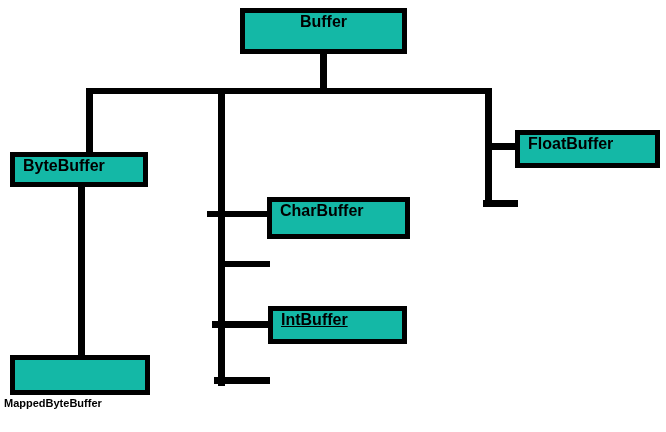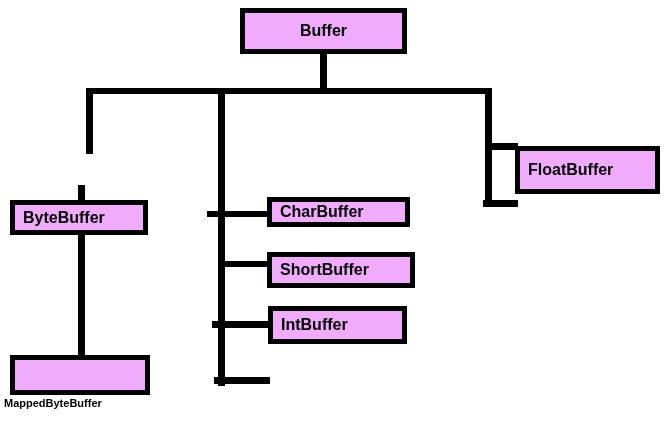--- a/index.html
+++ b/index.html
@@ -12,23 +12,23 @@
     position: relative;
     width: 666px;
     height: 432px;
     background: #ffffff;
     overflow: hidden;
   }
   .box {
     position: absolute;
     box-sizing: border-box;
     border: 5px solid #000000;
-    background: #f0abfc;
+    background: #14b8a6;
     display: flex;
-    align-items: center;
+    align-items: flex-start;
     font-weight: bold;
     font-size: 16px;
     color: #000000;
     white-space: nowrap;
   }
   .box.center { justify-content: center; }
   .box.pad { padding-left: 8px; }
   .line {
     position: absolute;
     background: #000000;
@@ -36,27 +36,27 @@
   .floating-label {
     position: absolute;
     font-weight: bold;
     font-size: 11px;
     color: #000000;
     white-space: nowrap;
   }
 
   
   #box-buffer        { left: 240px; top: 8px;   width: 167px; height: 46px; }
-  #box-bytebuffer    { left: 10px;  top: 152px; width: 138px; height: 35px; margin-top: 48px; }
+  #box-bytebuffer    { left: 10px;  top: 152px; width: 138px; height: 35px; }
   #box-mappedbyte    { left: 10px;  top: 355px; width: 140px; height: 40px; }
-  #box-charbuffer    { left: 267px; top: 197px; width: 143px; height: 30px; }
+  #box-charbuffer    { left: 267px; top: 197px; width: 143px; height: 42px; }
   #box-shortbuffer   { left: 267px; top: 252px; width: 148px; height: 36px; }
-  #box-intbuffer     { left: 268px; top: 306px; width: 139px; height: 38px; }
+  #box-intbuffer     { left: 268px; top: 306px; width: 139px; height: 38px; text-decoration: underline; }
   #box-longbuffer    { left: 266px; top: 361px; width: 144px; height: 37px; }
-  #box-floatbuffer   { left: 515px; top: 130px; width: 145px; height: 48px; margin-top: 16px; }
+  #box-floatbuffer   { left: 515px; top: 130px; width: 145px; height: 38px; }
   #box-boublebuffer  { left: 515px; top: 186px; width: 145px; height: 34px; }
   #label-mappedbyte  { left: 4px;   top: 397px; }
 
   
   #drop-buffer       { left: 320px; top: 53px;  width: 7px;   height: 40px; }
   #bus-horizontal    { left: 88px;  top: 88px;  width: 404px; height: 6px;  }
   #drop-left         { left: 86px;  top: 88px;  width: 7px;   height: 66px; }
   #trunk-middle      { left: 218px; top: 88px;  width: 7px;   height: 298px; }
   #drop-right        { left: 485px; top: 88px;  width: 7px;   height: 118px; }
   #drop-bytebuffer   { left: 78px;  top: 185px; width: 7px;   height: 172px; }
@@ -95,23 +95,20 @@
 
   <div class="box" id="box-mappedbyte">
     <span></span>
   </div>
   <div class="floating-label" id="label-mappedbyte">MappedByteBuffer</div>
 
   <div class="box pad" id="box-charbuffer">
     <span>CharBuffer</span>
   </div>
 
-  <div class="box pad" id="box-shortbuffer">
-    <span>ShortBuffer</span>
-  </div>
 
   <div class="box pad" id="box-intbuffer">
     <span>IntBuffer</span>
   </div>
 
 
   <div class="box pad" id="box-floatbuffer">
     <span>FloatBuffer</span>
   </div>
 

